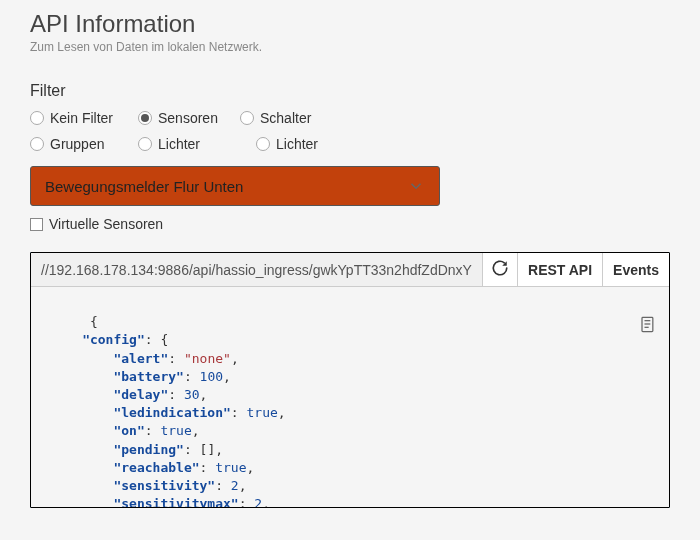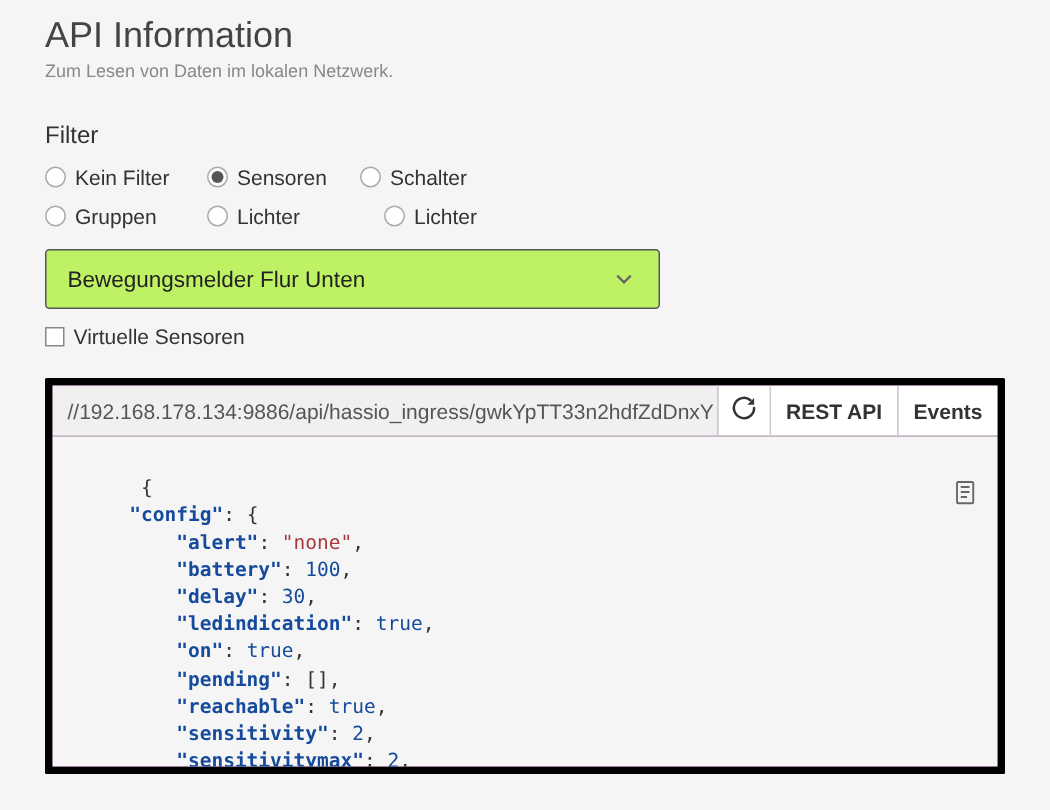--- a/index.html
+++ b/index.html
@@ -69,21 +69,21 @@
     height: 8px;
     background: #555;
     border-radius: 50%;
     display: block;
   }
   .select {
     width: 410px;
     height: 40px;
     border: 1px solid #555;
     border-radius: 3px;
-    background: #bef264;
+    background: #c2410c;
     display: flex;
     align-items: center;
     justify-content: space-between;
     padding: 0 14px;
     font-size: 15px;
     color: #222;
     cursor: pointer;
     margin-bottom: 10px;
   }
   .chevron svg { display: block; }
@@ -96,23 +96,23 @@
     margin-bottom: 20px;
   }
   .checkbox {
     width: 13px;
     height: 13px;
     border: 1px solid #888;
     background: #fff;
     cursor: pointer;
   }
   .api-box {
-    border: 5px solid #000000;
+    border: 1px solid #000000;
     border-radius: 1px;
-    background: #701a75;
+    background: #0ea5e9;
   }
   .api-head {
     display: flex;
     align-items: stretch;
     border-bottom: 1px solid #ccc;
     height: 34px;
   }
   .url-field {
     flex: 1;
     background: #f0f0f0;

